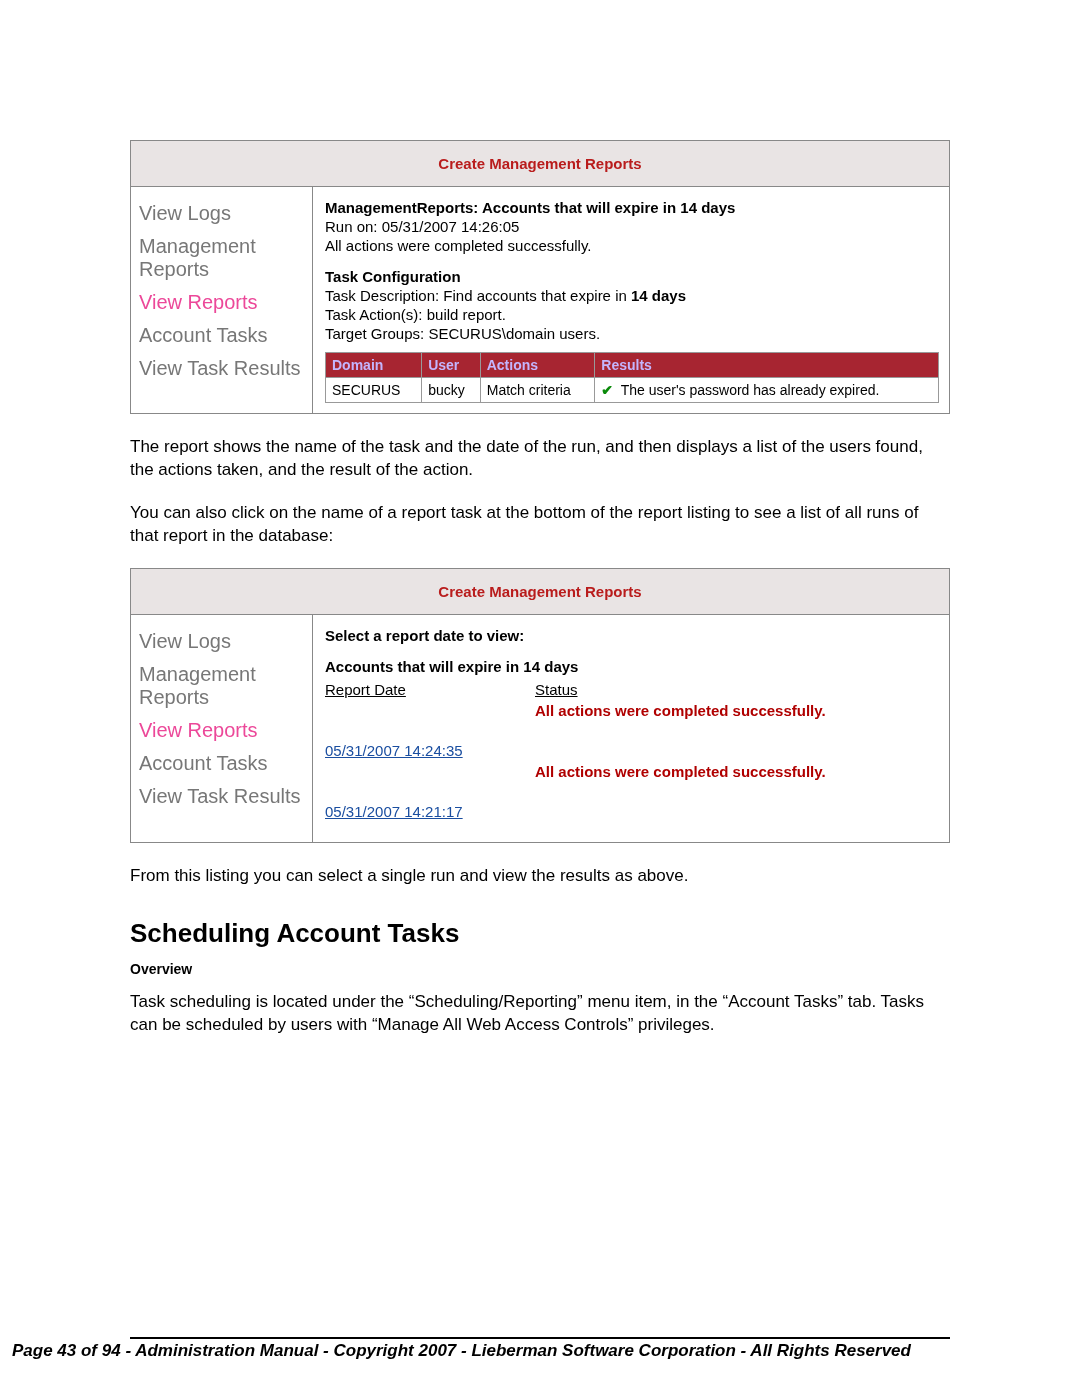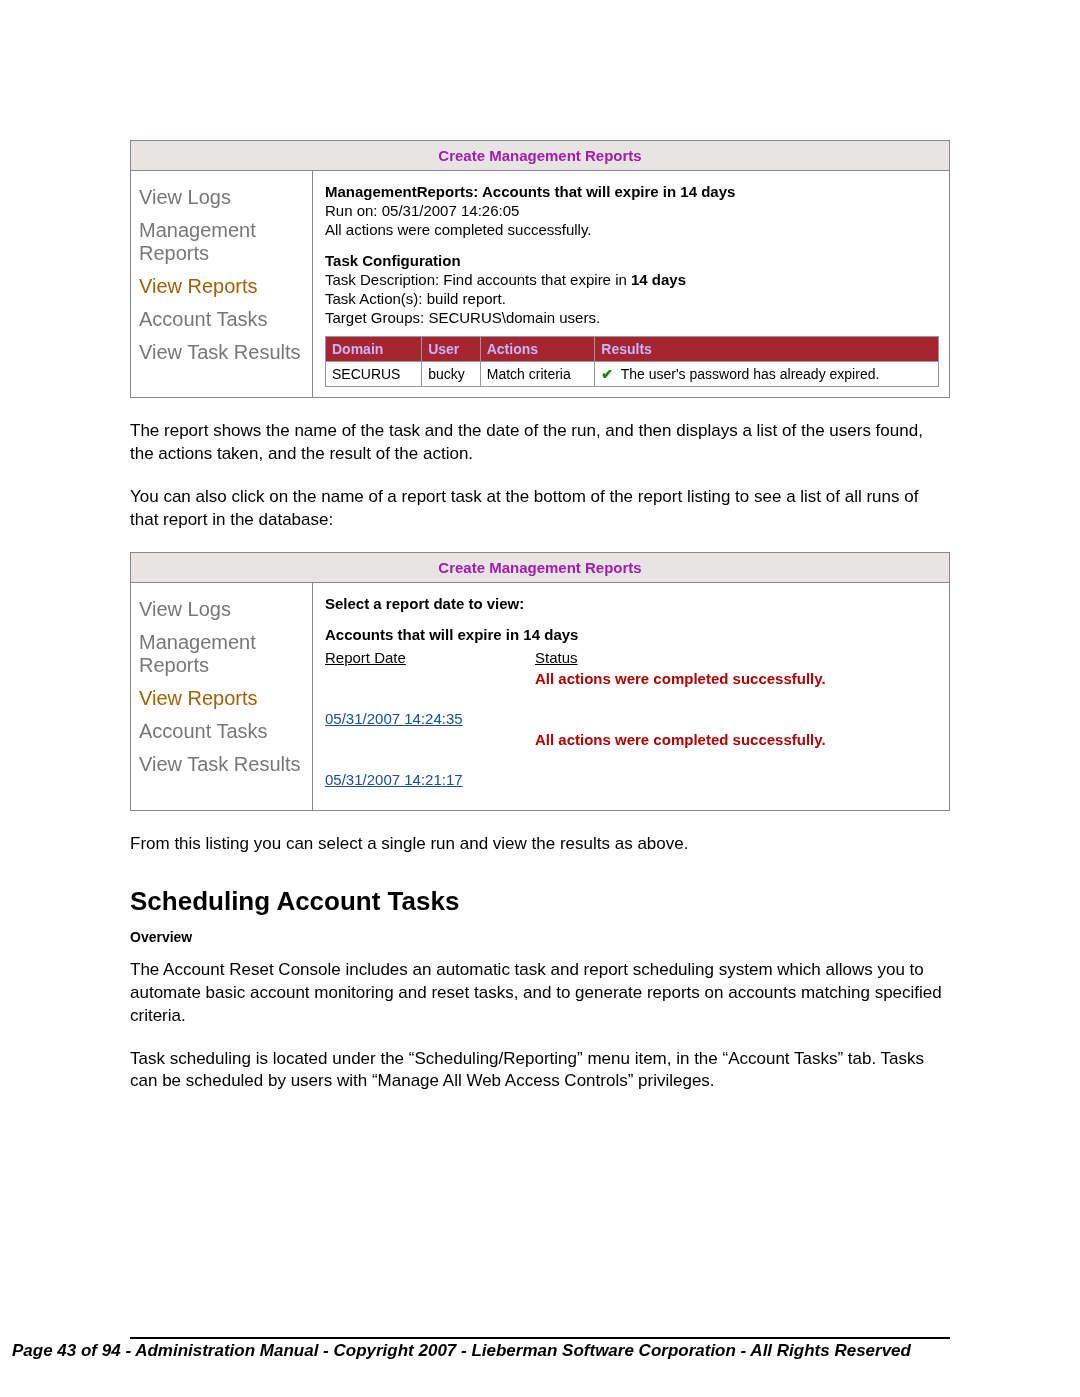--- a/index.html
+++ b/index.html
@@ -23,44 +23,44 @@
     border: 1px solid #888;
     width: 100%;
     box-sizing: border-box;
     margin-bottom: 22px;
     font-size: 15px;
   }
   .panel-title {
     background: #e9e4e4;
     text-align: center;
     font-weight: bold;
-    padding: 6px 4px;
+    padding: 14px 4px;
     border-bottom: 1px solid #888;
-    color: #a21caf;
+    color: #b91c1c;
   }
   .panel-body {
     display: flex;
     align-items: stretch;
   }
   .panel-sidebar {
     width: 182px;
     flex: none;
     border-right: 1px solid #888;
     padding: 10px 8px 20px 8px;
     box-sizing: border-box;
   }
   .panel-sidebar .nav-link {
     display: block;
     padding: 5px 0;
     color: #777;
     font-weight: normal;
     font-size: 20px;
   }
   .panel-sidebar .nav-link.active {
-    color: #a16207;
+    color: #ec4899;
   }
   .panel-content {
     flex: 1;
     padding: 10px 10px 10px 12px;
     box-sizing: border-box;
   }
   .content-bold { font-weight: bold; }
   .content-line { margin: 2px 0; }
   .spacer { height: 10px; }
 
@@ -231,18 +231,17 @@
         <div class="spacer"></div>
       </div>
     </div>
   </div>
 
   <p class="doc">From this listing you can select a single run and view the results as above.</p>
 
   <h2 class="section">Scheduling Account Tasks</h2>
   <h3 class="subsection">Overview</h3>
 
-  <p class="doc">The Account Reset Console includes an automatic task and report scheduling system which allows you to automate basic account monitoring and reset tasks, and to generate reports on accounts matching specified criteria.</p>
   <p class="doc">Task scheduling is located under the “Scheduling/Reporting” menu item, in the “Account Tasks” tab.  Tasks can be scheduled by users with “Manage All Web Access Controls” privileges.</p>
 
   <div class="footer-line"></div>
   <div class="footer">Page 43 of 94 - Administration Manual - Copyright 2007 - Lieberman Software Corporation - All Rights Reserved</div>
 </div>
 
 </body></html>

